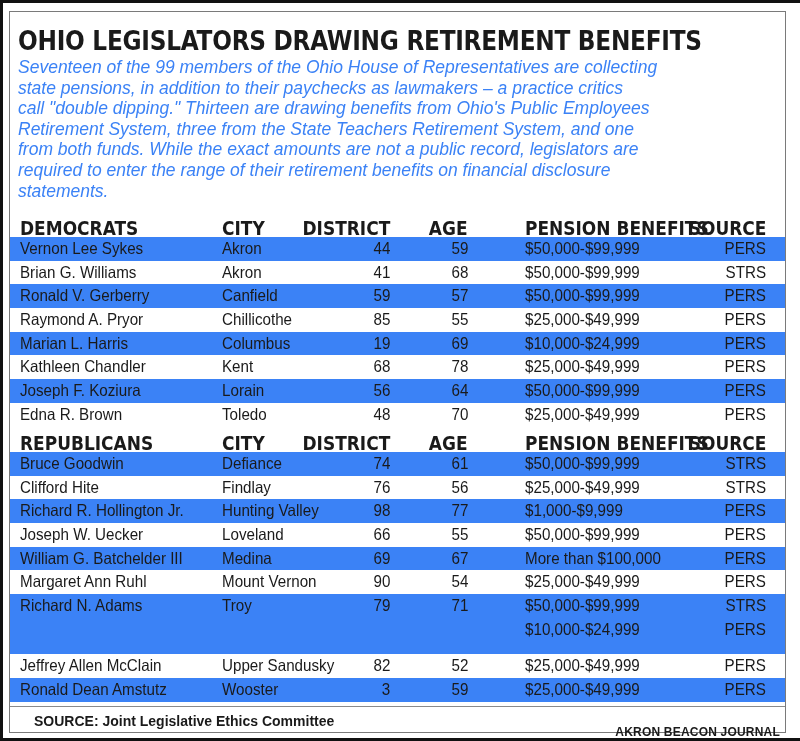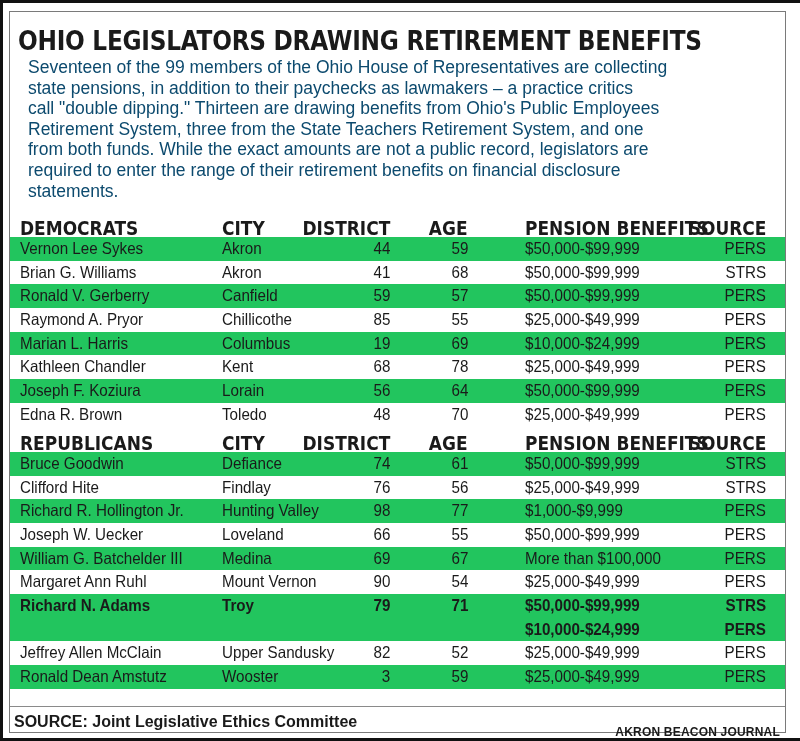--- a/index.html
+++ b/index.html
@@ -14,45 +14,45 @@
     position: absolute; left: 9px; top: 11px; width: 777px; height: 722px;
     border: 1px solid #7a7a7a; box-sizing: border-box; background: #fff;
   }
   .title {
     position: absolute; left: 18px; top: 25px; width: 770px;
     font-family: "DejaVu Sans", sans-serif; font-weight: bold; font-size: 27px; line-height: 32px;
     letter-spacing: -0.3px; transform: scaleX(0.86); transform-origin: left top; white-space: nowrap;
     color: #1a1a1a;
   }
   .intro {
-    position: absolute; left: 28px; top: 57px; width: 770px;
-    font-size: 17.5px; line-height: 20.6px; color: #0c4a6e; white-space: pre-line;
+    position: absolute; left: 18px; top: 57px; width: 770px;
+    font-size: 17.5px; line-height: 20.6px; color: #3b82f6; white-space: pre-line; font-style: italic;
   }
   .section { position: absolute; left: 10px; width: 775px; }
   .hdr {
     position: relative; height: 24px;
     font-family: "DejaVu Sans", sans-serif; font-weight: bold; font-size: 20px;
   }
   .hdr span { position: absolute; top: 3px; white-space: nowrap; transform: scaleX(0.85); }
   .row { position: relative; height: 23.7px; font-size: 16.5px; }
-  .row.band { background: #22c55e; }
-  .row.tall { height: 47px; font-weight: bold; }
+  .row.band { background: #3b82f6; }
+  .row.tall { height: 60px; }
   .row span { position: absolute; top: 2px; white-space: nowrap; transform: scaleX(0.92); }
   .c-name { left: 10px; transform-origin: left top !important; }
   .c-city { left: 212px; transform-origin: left top !important; }
   .c-dist { right: 395px; transform-origin: right top !important; text-align: right; }
   .c-age { right: 317px; transform-origin: right top !important; text-align: right; }
   .c-pen { left: 515px; transform-origin: left top !important; }
   .c-src { right: 19px; transform-origin: right top !important; text-align: right; }
   .c-pen2 { left: 515px; top: 25.7px !important; transform-origin: left top !important; }
   .c-src2 { right: 19px; top: 25.7px !important; transform-origin: right top !important; text-align: right; }
   .hdr .c-name, .hdr .c-city, .hdr .c-pen { transform-origin: left top; }
   .hdr .c-dist, .hdr .c-age, .hdr .c-src { transform-origin: right top; }
   .footer-line { position: absolute; left: 10px; top: 706px; width: 775px; height: 1px; background: #8a8a8a; }
-  .footer-source { position: absolute; left: 14px; top: 713px; font-size: 16px; font-weight: bold; }
+  .footer-source { position: absolute; left: 34px; top: 713px; font-size: 14px; font-weight: bold; }
   .footer-credit { position: absolute; right: 20px; top: 713px; font-size: 12px; font-weight: bold; letter-spacing: 0.2px; margin-top: 12px; }
 </style>
 </head>
 <body>
 
 <div class="frame-top"></div>
 <div class="frame-left"></div>
 <div class="frame-bottom"></div>
 
 <div class="box"></div>

